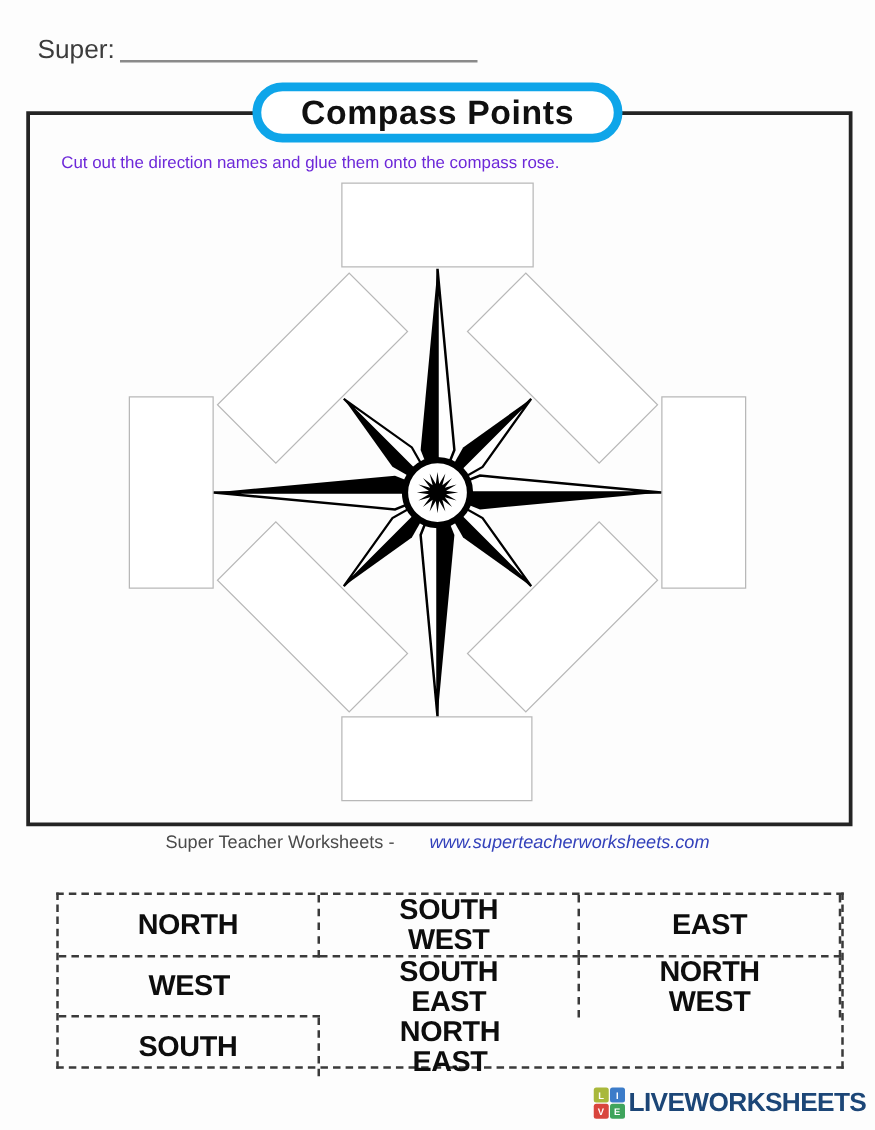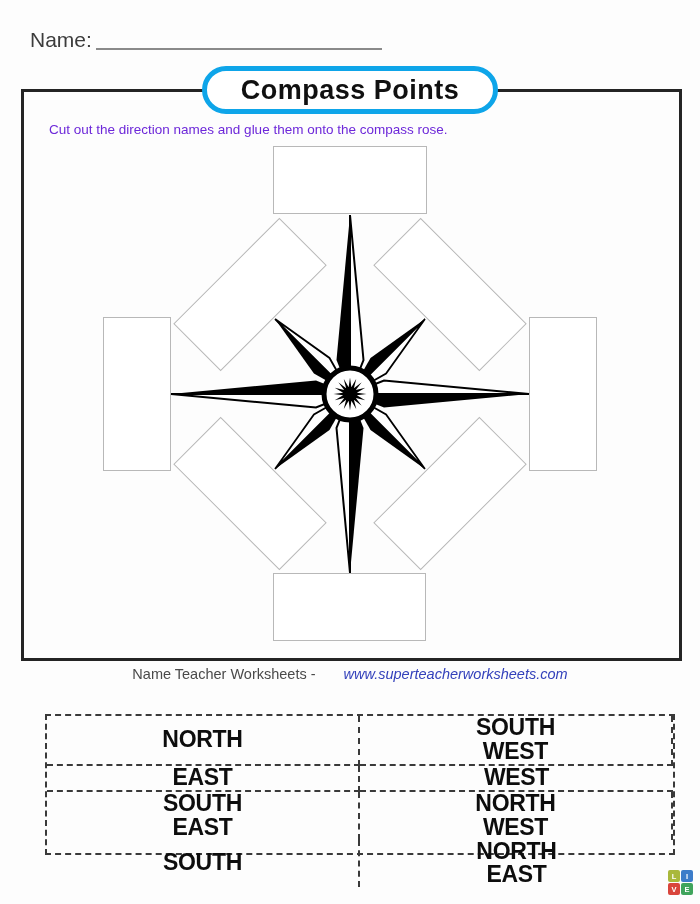--- a/index.html
+++ b/index.html
@@ -7,21 +7,21 @@
   body { font-family:"Liberation Sans", sans-serif; background:#fdfdfd; }
   .page { position:relative; width:700px; height:904px; background:#fdfdfd; overflow:hidden; }
 
   
   .name-label { position:absolute; left:30px; top:28px; font-size:21px; color:#3c3c3c; }
   .name-line { position:absolute; left:96px; top:28px; width:286px; height:22px;
                border-bottom:2px solid #8a8a8a; }
 
   
   .title-pill { position:absolute; left:202px; top:66px; width:296px; height:48px;
-                background:#ffffff; border:5px solid #0ea5e9; border-radius:26px;
+                background:#ffffff; border:7px solid #0ea5e9; border-radius:26px;
                 display:flex; align-items:center; justify-content:center; z-index:5; }
   .title-pill span { font-size:27px; font-weight:bold; color:#101010; letter-spacing:0.5px; }
 
   
   .frame { position:absolute; left:21px; top:89px; width:661px; height:572px;
            border:3px solid #242424; background:#fdfdfd; }
 
   .instructions { position:absolute; left:49px; top:122px; font-size:13.5px; color:#6d28d9; }
 
   
@@ -38,42 +38,42 @@
   .rose-svg { position:absolute; left:150px; top:194px; width:400px; height:400px;
               z-index:2; pointer-events:none; }
 
   
   .credit { position:absolute; left:0; top:666px; width:700px; text-align:center;
             font-size:14.5px; color:#4a4a4a; }
   .credit .url { font-style:italic; }
 
   
   .word-bank { position:absolute; left:45px; top:714px; width:630px; height:141px;
-               display:grid; grid-template-columns:repeat(2,1fr); grid-template-rows:1fr 1fr;
+               display:grid; grid-template-columns:repeat(3,1fr); grid-template-rows:1fr 1fr;
                border:2px dashed #3a3a3a; background:#fdfdfd; }
   .word-card { display:flex; align-items:center; justify-content:center; text-align:center;
                font-weight:bold; font-size:23px; color:#0d0d0d; line-height:1.04;
                letter-spacing:-0.3px; white-space:pre-line;
                border-right:2px dashed #3a3a3a; }
   .word-card:nth-child(4n) { border-right:none; }
   .word-card.row1 { border-bottom:2px dashed #3a3a3a; }
 
   
   .lw-logo { position:absolute; right:7px; top:870px; display:flex; align-items:center; gap:3px; }
   .lw-icon { display:grid; grid-template-columns:12px 12px; grid-template-rows:12px 12px; gap:1px; }
   .lw-tile { display:flex; align-items:center; justify-content:center; border-radius:2px;
              color:#ffffff; font-size:7.5px; font-weight:bold; }
   .lw-text { font-size:21px; font-weight:bold; letter-spacing:-0.5px; }
 </style>
 </head>
 <body>
 
 <div class="page">
 
-  <span class="name-label">Name:</span>
+  <span class="name-label">Super:</span>
   <div class="name-line"></div>
 
   <div class="title-pill">
     <span>Compass Points</span>
   </div>
 
   <div class="frame"></div>
 
   <div class="instructions">Cut out the direction names and glue them onto the compass rose.</div>
 
@@ -123,21 +123,21 @@
         <polygon points="0,0 34,-13.5 179,0" fill="#fff" stroke="#000" stroke-width="2"></polygon>
       </g>
     </g>
     <g>
       <circle r="26" fill="#fff" stroke="#000" stroke-width="5"></circle>
       <polygon id="sunburst" fill="#000" points="16.50,0.00 6.87,1.37 15.24,6.31 5.82,3.89 11.67,11.67 3.89,5.82 6.31,15.24 1.37,6.87 0.00,16.50 -1.37,6.87 -6.31,15.24 -3.89,5.82 -11.67,11.67 -5.82,3.89 -15.24,6.31 -6.87,1.37 -16.50,0.00 -6.87,-1.37 -15.24,-6.31 -5.82,-3.89 -11.67,-11.67 -3.89,-5.82 -6.31,-15.24 -1.37,-6.87 -0.00,-16.50 1.37,-6.87 6.31,-15.24 3.89,-5.82 11.67,-11.67 5.82,-3.89 15.24,-6.31 6.87,-1.37"></polygon>
     </g>
   </svg>
 
   <div class="credit">
-    <span>Name Teacher Worksheets - </span><span class="url" style="color: rgb(51, 65, 187); margin-left: 24px;">www.superteacherworksheets.com</span>
+    <span>Super Teacher Worksheets - </span><span class="url" style="color: rgb(51, 65, 187); margin-left: 24px;">www.superteacherworksheets.com</span>
   </div>
 
   <div class="word-bank">
     <div class="word-card row1">NORTH</div>
     <div class="word-card row1">SOUTH
 WEST</div>
     <div class="word-card row1">EAST</div>
     <div class="word-card row1">WEST</div>
     <div class="word-card">SOUTH
 EAST</div>
@@ -148,15 +148,16 @@
 EAST</div>
   </div>
 
   <div class="lw-logo">
     <span class="lw-icon">
       <span class="lw-tile" style="background: rgb(169, 184, 59);">L</span>
       <span class="lw-tile" style="background: rgb(60, 124, 201);">I</span>
       <span class="lw-tile" style="background: rgb(217, 69, 60);">V</span>
       <span class="lw-tile" style="background: rgb(63, 164, 92);">E</span>
     </span>
+    <span class="lw-text" style="color: rgb(28, 70, 119);">LIVEWORKSHEETS</span>
   </div>
 
 </div>
 
 </body></html>

